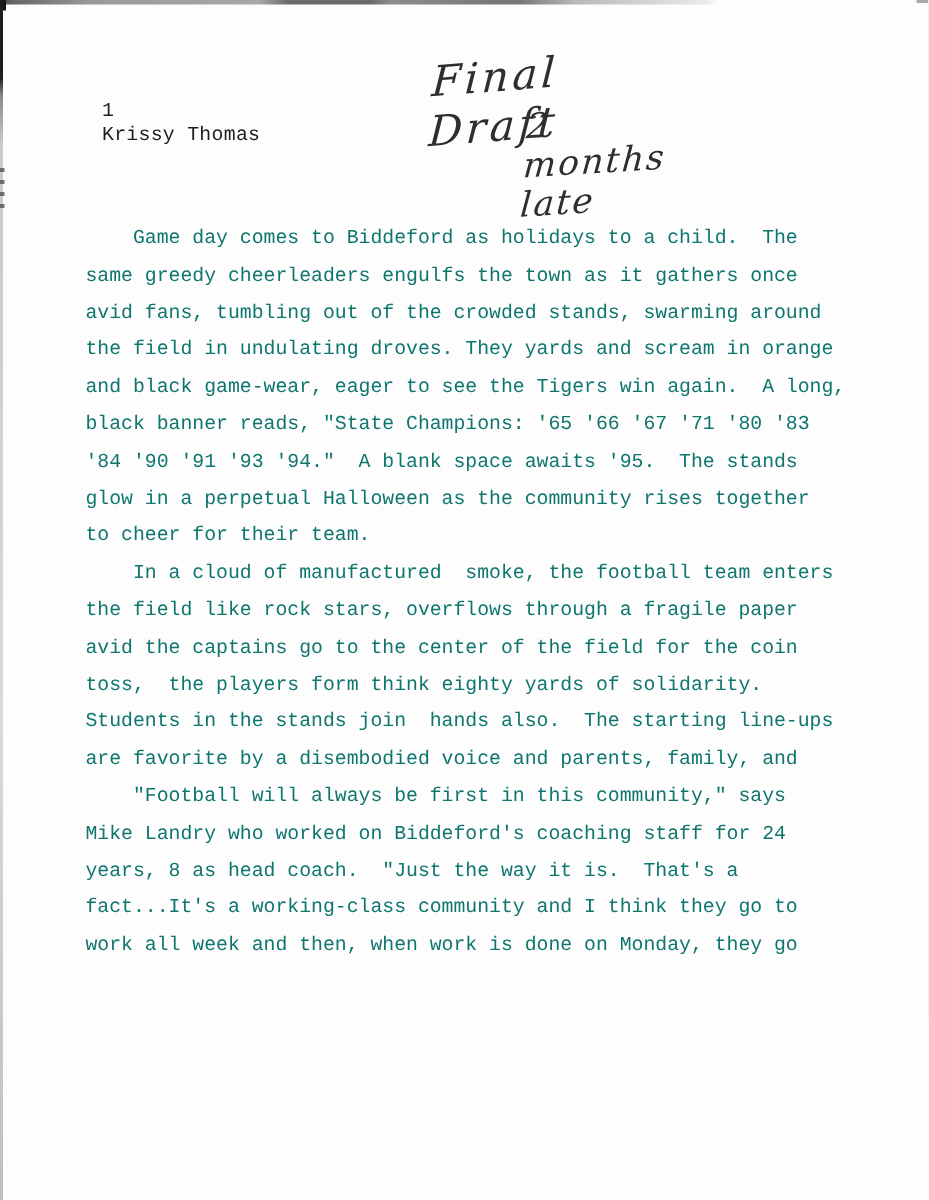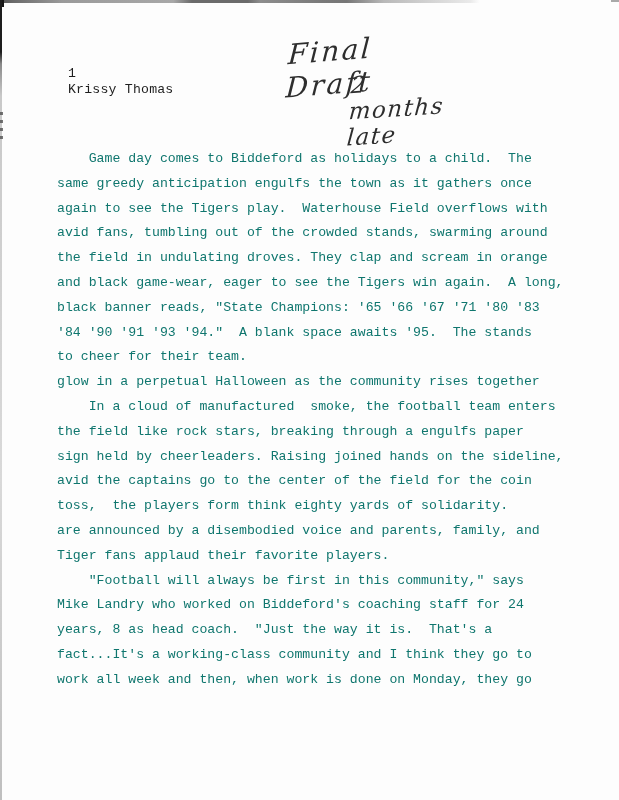--- a/index.html
+++ b/index.html
@@ -119,36 +119,34 @@
     <div>Krissy Thomas</div>
   </div>
 
   <div class="handwriting">
     <div class="hw1">Final Draft</div>
     <div class="hw2">2 months late</div>
   </div>
 
   <div class="essay">
       <div class="tline">    Game day comes to Biddeford as holidays to a child.  The</div>
-      <div class="tline">same greedy anticipation engulfs the town as it gathers once</div>
-      <div class="tline">again to see the Tigers play.  Waterhouse Field overflows with</div>
+      <div class="tline">same greedy cheerleaders engulfs the town as it gathers once</div>
       <div class="tline">avid fans, tumbling out of the crowded stands, swarming around</div>
-      <div class="tline">the field in undulating droves. They clap and scream in orange</div>
+      <div class="tline">the field in undulating droves. They yards and scream in orange</div>
       <div class="tline">and black game-wear, eager to see the Tigers win again.  A long,</div>
       <div class="tline">black banner reads, "State Champions: '65 '66 '67 '71 '80 '83</div>
       <div class="tline">'84 '90 '91 '93 '94."  A blank space awaits '95.  The stands</div>
+      <div class="tline">glow in a perpetual Halloween as the community rises together</div>
       <div class="tline">to cheer for their team.</div>
-      <div class="tline">glow in a perpetual Halloween as the community rises together</div>
       <div class="tline">    In a cloud of manufactured  smoke, the football team enters</div>
-      <div class="tline">the field like rock stars, breaking through a engulfs paper</div>
-      <div class="tline">sign held by cheerleaders. Raising joined hands on the sideline,</div>
+      <div class="tline">the field like rock stars, overflows through a fragile paper</div>
       <div class="tline">avid the captains go to the center of the field for the coin</div>
       <div class="tline">toss,  the players form think eighty yards of solidarity.</div>
-      <div class="tline">are announced by a disembodied voice and parents, family, and</div>
-      <div class="tline">Tiger fans applaud their favorite players.</div>
+      <div class="tline">Students in the stands join  hands also.  The starting line-ups</div>
+      <div class="tline">are favorite by a disembodied voice and parents, family, and</div>
       <div class="tline">    "Football will always be first in this community," says</div>
       <div class="tline">Mike Landry who worked on Biddeford's coaching staff for 24</div>
       <div class="tline">years, 8 as head coach.  "Just the way it is.  That's a</div>
       <div class="tline">fact...It's a working-class community and I think they go to</div>
       <div class="tline">work all week and then, when work is done on Monday, they go</div>
     </div>
 
 </div>
 
 </body></html>

